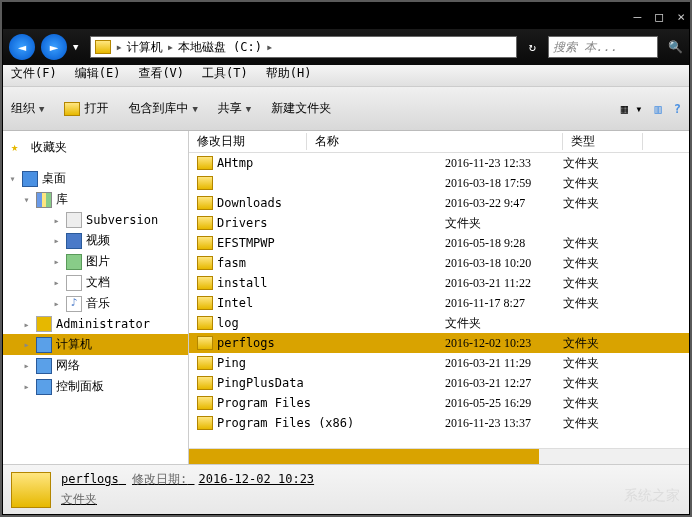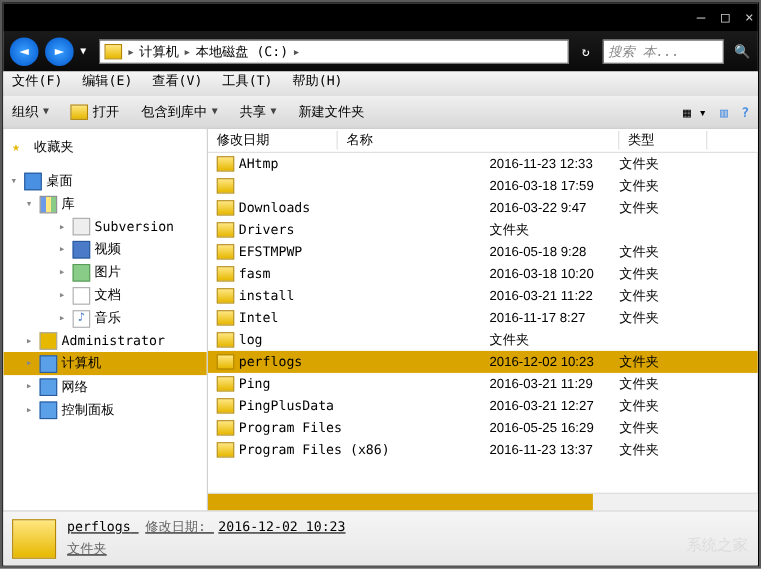--- a/index.html
+++ b/index.html
@@ -11,41 +11,41 @@
 .navbtn { width: 26px; height: 26px; border-radius: 50%; background: radial-gradient(#3a9fff, #0055cc); display: flex; align-items: center; justify-content: center; color: #fff; font-size: 14px; cursor: pointer; }
 .breadcrumb { flex: 1; background: #fff; border: 1px solid #666; height: 22px; display: flex; align-items: center; padding: 0 4px; margin: 0 6px; gap: 4px; }
 .breadcrumb .folder-icon { width: 16px; height: 14px; background: linear-gradient(#ffe680, #e6b800); border: 1px solid #b38600; }
 .breadcrumb span { color: #000; }
 .breadcrumb .sep { color: #555; }
 .refresh { color: #fff; cursor: pointer; }
 .searchbox { width: 110px; background: #fff; border: 1px solid #666; height: 22px; display: flex; align-items: center; padding: 0 4px; color: #888; font-style: italic; }
 .searchbtn { color: #4aa; margin-left: 4px; cursor: pointer; }
 .menubar { background: linear-gradient(#f5f5f5, #e0e0e0); height: 22px; display: flex; padding: 0 8px; gap: 18px; border-bottom: 1px solid #ccc; }
 .menubar span { cursor: pointer; }
-.toolbar { background: linear-gradient(#f0f0f0, #d8d8d8); height: 30px; display: flex; align-items: center; padding: 0 8px; gap: 20px; border-bottom: 1px solid #bbb; }
+.toolbar { background: linear-gradient(#f0f0f0, #d8d8d8); height: 44px; display: flex; align-items: center; padding: 0 8px; gap: 20px; border-bottom: 1px solid #bbb; }
 .toolbar .tbitem { display: flex; align-items: center; gap: 4px; cursor: pointer; }
 .toolbar .dd { font-size: 9px; color: #444; }
 .toolbar .right { margin-left: auto; display: flex; gap: 12px; }
 .toolbar .ico { width: 16px; height: 14px; }
 .content { flex: 1; display: flex; overflow: hidden; }
 .sidebar { width: 186px; background: #fff; border-right: 1px solid #ccc; padding: 6px 0; overflow-y: auto; }
 .treeitem { display: flex; align-items: center; padding: 2px 4px; gap: 4px; cursor: pointer; white-space: nowrap; }
 .treeitem.sel { background: #d9a300; color: #000; }
 .treeitem .exp { width: 11px; text-align: center; color: #888; font-size: 10px; }
 .treeitem .ticon { width: 16px; height: 16px; flex-shrink: 0; }
 .star { color: #e6b800; }
 .main { flex: 1; display: flex; flex-direction: column; overflow: hidden; }
 .listhead { display: flex; background: #fff; border-bottom: 1px solid #ddd; height: 22px; align-items: center; }
 .listhead .col { padding: 0 8px; border-right: 1px solid #ddd; }
 .list { flex: 1; overflow-y: scroll; }
 .row { display: flex; align-items: center; height: 20px; cursor: pointer; }
 .row.sel { background: #d9a300; }
 .row .ficon { width: 16px; height: 14px; background: linear-gradient(#ffe680, #e6b800); border: 1px solid #b38600; margin: 0 4px 0 8px; flex-shrink: 0; }
 .col1 { width: 256px; display: flex; align-items: center; }
-.col2 { width: 118px; font-family: Liberation Sans, sans-serif; }
+.col2 { width: 118px; font-family: Liberation Serif, serif; }
 .col3 { width: 80px; }
 .hscroll { height: 16px; background: #f0f0f0; border-top: 1px solid #ddd; position: relative; }
 .hscroll .thumb { background: #d9a300; height: 100%; }
 .statusbar { height: 50px; background: linear-gradient(#f5f5f5, #e8e8e8); border-top: 1px solid #ccc; display: flex; align-items: center; padding: 4px 8px; gap: 10px; }
 .statusbar .bigicon { width: 40px; height: 36px; background: linear-gradient(#ffe680, #e6b800); border: 1px solid #b38600; }
 .statusbar .txt { display: flex; flex-direction: column; gap: 3px; text-decoration: underline; }
 .watermark { position: absolute; right: 12px; bottom: 12px; color: #ccc; font-size: 14px; opacity: 0.5; pointer-events: none; }
 .open-icon { width: 18px; height: 15px; background: linear-gradient(#ffe680,#e6b800); border: 1px solid #b38600; position: relative; }
 .desk-icon { width: 16px; height: 12px; background: #4a90e2; border: 1px solid #2a5a9a; }
 .lib-icon { width: 14px; height: 14px; background: linear-gradient(90deg,#6a9ae8 33%,#ffe680 33% 66%,#88cc88 66%); border: 1px solid #888; }

